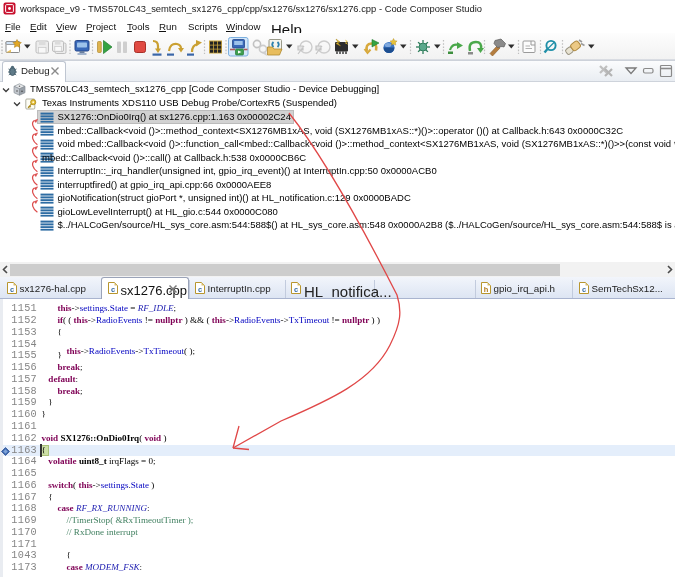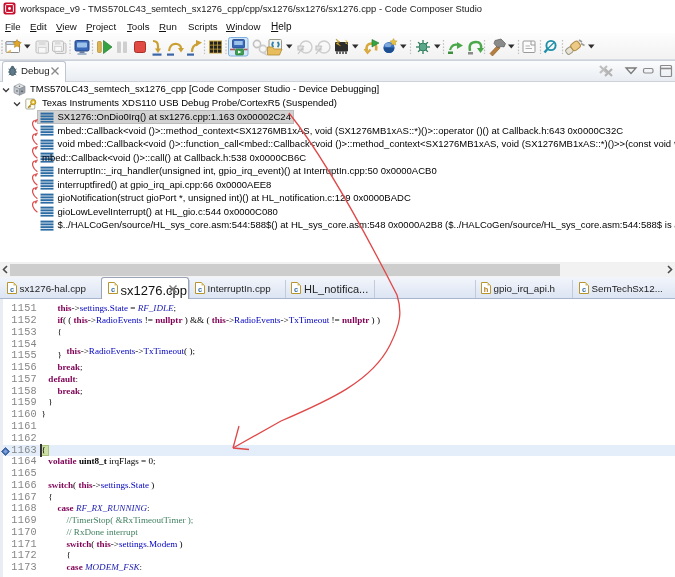--- a/index.html
+++ b/index.html
@@ -20,21 +20,21 @@
 </div>
 <div class="abs" style="left:0;top:17px;width:675px;height:16px;background:#fff">
     <div class="abs" style="left:5px;top:4px;font-size:9.7px;color:#111"><u>F</u>ile</div>
     <div class="abs" style="left:30px;top:4px;font-size:9.7px;color:#111"><u>E</u>dit</div>
     <div class="abs" style="left:56px;top:4px;font-size:9.7px;color:#111"><u>V</u>iew</div>
     <div class="abs" style="left:86px;top:4px;font-size:9.7px;color:#111"><u>P</u>roject</div>
     <div class="abs" style="left:127px;top:4px;font-size:9.7px;color:#111"><u>T</u>ools</div>
     <div class="abs" style="left:159px;top:4px;font-size:9.7px;color:#111"><u>R</u>un</div>
     <div class="abs" style="left:188px;top:4px;font-size:9.7px;color:#111">Scripts</div>
     <div class="abs" style="left:226px;top:4px;font-size:9.7px;color:#111"><u>W</u>indow</div>
-    <div class="abs" style="left:271px;top:4px;font-size:10px;color:#111"><u>H</u>elp</div>
+    <div class="abs" style="left:271px;top:4px;font-size:15px;color:#111"><u>H</u>elp</div>
   </div>
 <div class="abs" style="left:0;top:33px;width:675px;height:27px;background:linear-gradient(#fdfdfd,#f2f2f2);border-bottom:1px solid #d9dce2"></div>
 <svg class="abs" style="left:0;top:33px" width="675" height="27" viewBox="0 0 675 27">
 <line x1="2" y1="7" x2="2" y2="21" stroke="#c4c4c4" stroke-width="1.6" stroke-dasharray="1.6,1.6"></line>
 <rect x="6" y="8.5" width="13.5" height="11" rx="1" fill="#fff" stroke="#8a8a8a"></rect>
     <rect x="6" y="8.5" width="13.5" height="3" rx="1" fill="#cfe0f2" stroke="#8a8a8a" stroke-width="0.8"></rect>
     <path d="M17 6.5 l1.5 2.6 2.8 0.4 -2 2 0.5 2.9 -2.8 -1.4 -2.6 1.4 0.5 -2.9 -2 -2 2.7 -0.4 z" fill="#e2a827" stroke="#a87a18" stroke-width="0.5"></path>
     <path d="M6 19.5 l5 -3 v3 z" fill="#e8c060"></path>
     <polygon points="24,11.5 30.5,11.5 27.25,15.5" fill="#2e2e2e"></polygon>
 <rect x="36" y="8" width="12.5" height="12" rx="1.5" fill="#ececec" stroke="#bdbdbd"></rect>
@@ -290,21 +290,21 @@
 <path d="M0.5 0.5 h6 l3 3 v8 h-9 z" fill="#fff" stroke="#b8962e" stroke-width="1"></path>
 <path d="M6.5 0.5 v3 h3 z" fill="#d8bd6e"></path>
 <text x="5" y="9.8" font-size="7.5" font-weight="bold" fill="#3a6ea5" text-anchor="middle" font-family="Liberation Sans">c</text>
 </svg>
 <div class="abs" style="left:207.5px;top:283px;font-size:9.8px;color:#222;white-space:nowrap">InterruptIn.cpp</div>
 <svg class="abs" style="left:291px;top:282px" width="10" height="12" viewBox="0 0 10 12">
 <path d="M0.5 0.5 h6 l3 3 v8 h-9 z" fill="#fff" stroke="#b8962e" stroke-width="1"></path>
 <path d="M6.5 0.5 v3 h3 z" fill="#d8bd6e"></path>
 <text x="5" y="9.8" font-size="7.5" font-weight="bold" fill="#3a6ea5" text-anchor="middle" font-family="Liberation Sans">c</text>
 </svg>
-<div class="abs" style="left:304px;top:283px;font-size:11px;color:#222;white-space:nowrap">HL_notifica...</div>
+<div class="abs" style="left:304px;top:283px;font-size:15px;color:#222;white-space:nowrap">HL_notifica...</div>
 <svg class="abs" style="left:481px;top:282px" width="10" height="12" viewBox="0 0 10 12">
 <path d="M0.5 0.5 h6 l3 3 v8 h-9 z" fill="#fff" stroke="#b8962e" stroke-width="1"></path>
 <path d="M6.5 0.5 v3 h3 z" fill="#d8bd6e"></path>
 <text x="5" y="9.8" font-size="7.5" font-weight="bold" fill="#b07818" text-anchor="middle" font-family="Liberation Sans">h</text>
 </svg>
 <div class="abs" style="left:493.5px;top:283px;font-size:9.8px;color:#222;white-space:nowrap">gpio_irq_api.h</div>
 <svg class="abs" style="left:578.5px;top:282px" width="10" height="12" viewBox="0 0 10 12">
 <path d="M0.5 0.5 h6 l3 3 v8 h-9 z" fill="#fff" stroke="#b8962e" stroke-width="1"></path>
 <path d="M6.5 0.5 v3 h3 z" fill="#d8bd6e"></path>
 <text x="5" y="9.8" font-size="7.5" font-weight="bold" fill="#3a6ea5" text-anchor="middle" font-family="Liberation Sans">c</text>
@@ -333,42 +333,42 @@
     <div class="ln" style="top:133.76px">1162</div>
     <div class="ln" style="top:145.52px">1163</div>
     <div class="ln" style="top:157.28px">1164</div>
     <div class="ln" style="top:169.04px">1165</div>
     <div class="ln" style="top:180.80px">1166</div>
     <div class="ln" style="top:192.56px">1167</div>
     <div class="ln" style="top:204.32px">1168</div>
     <div class="ln" style="top:216.08px">1169</div>
     <div class="ln" style="top:227.84px">1170</div>
     <div class="ln" style="top:239.60px">1171</div>
-    <div class="ln" style="top:251.36px">1172</div>
+    <div class="ln" style="top:251.36px">1043</div>
     <div class="ln" style="top:263.12px">1173</div>
     <div class="cl" style="top:4.40px">       <span class="k">this</span>-&gt;<span class="f">settings</span>.<span class="f">State</span> = <span class="e">RF_IDLE</span>;</div>
     <div class="cl" style="top:16.16px">       <span class="k">if</span>( ( <span class="k">this</span>-&gt;<span class="f">RadioEvents</span> != <span class="k">nullptr</span> ) &amp;&amp; ( <span class="k">this</span>-&gt;<span class="f">RadioEvents</span>-&gt;<span class="f">TxTimeout</span> != <span class="k">nullptr</span> ) )</div>
     <div class="cl" style="top:27.92px">       {</div>
     <div class="cl" style="top:47px">           <span class="k">this</span>-&gt;<span class="f">RadioEvents</span>-&gt;<span class="f">TxTimeout</span>( );</div>
     <div class="cl" style="top:51.44px">       }</div>
     <div class="cl" style="top:63.20px">       <span class="k">break</span>;</div>
     <div class="cl" style="top:74.96px">   <span class="k">default</span>:</div>
     <div class="cl" style="top:86.72px">       <span class="k">break</span>;</div>
     <div class="cl" style="top:98.48px">   }</div>
     <div class="cl" style="top:110.24px">}</div>
     <div class="cl" style="top:122.00px"></div>
+    <div class="cl" style="top:133.76px"><span class="k">void</span> <b>SX1276::OnDio0Irq</b>( <span class="k">void</span> )</div>
     <div class="cl" style="top:145.52px">{</div>
     <div class="cl" style="top:157.28px">   <span class="k">volatile</span> <b>uint8_t</b> irqFlags = 0;</div>
     <div class="cl" style="top:169.04px"></div>
     <div class="cl" style="top:180.80px">   <span class="k">switch</span>( <span class="k">this</span>-&gt;<span class="f">settings</span>.<span class="f">State</span> )</div>
     <div class="cl" style="top:192.56px">   {</div>
     <div class="cl" style="top:204.32px">       <span class="k">case</span> <span class="e">RF_RX_RUNNING</span>:</div>
     <div class="cl" style="top:216.08px">           <span class="cm">//TimerStop( &amp;RxTimeoutTimer );</span></div>
     <div class="cl" style="top:227.84px">           <span class="cm">// RxDone interrupt</span></div>
-    <div class="cl" style="top:239.60px">           <span class="k">switch</span>( <span class="k">this</span>-&gt;<span class="f">settings</span>.<span class="f">Modem</span> )</div>
     <div class="cl" style="top:251.36px">           {</div>
     <div class="cl" style="top:263.12px">           <span class="k">case</span> <span class="e">MODEM_FSK</span>:</div>
   </div>
 <svg class="abs" style="left:0;top:0;pointer-events:none" width="675" height="577" viewBox="0 0 675 577">
 <path d="M289 113 C 324 157 368 238 397 295 C 402 311 401 323 390 345 C 372 381 330 400 281 421 L 233 448" fill="none" stroke="#e04747" stroke-width="1.3"></path>
 <path d="M233 448 L 239 426 M233 448 L 249 449.5" fill="none" stroke="#e04747" stroke-width="1.3"></path>
 <path d="M37.4 131.30 C 32.6 128.10 31.0 122.50 34.4 120.50" fill="none" stroke="#dc4b4b" stroke-width="1.25"></path>
     <path d="M34.4 120.50 L37.6 119.30 L35.8 122.50 Z" fill="#dc4b4b" stroke="#dc4b4b" stroke-width="0.6"></path>
     <path d="M37.4 144.80 C 32.6 141.60 31.0 136.00 34.4 134.00" fill="none" stroke="#dc4b4b" stroke-width="1.25"></path>
     <path d="M34.4 134.00 L37.6 132.80 L35.8 136.00 Z" fill="#dc4b4b" stroke="#dc4b4b" stroke-width="0.6"></path>

